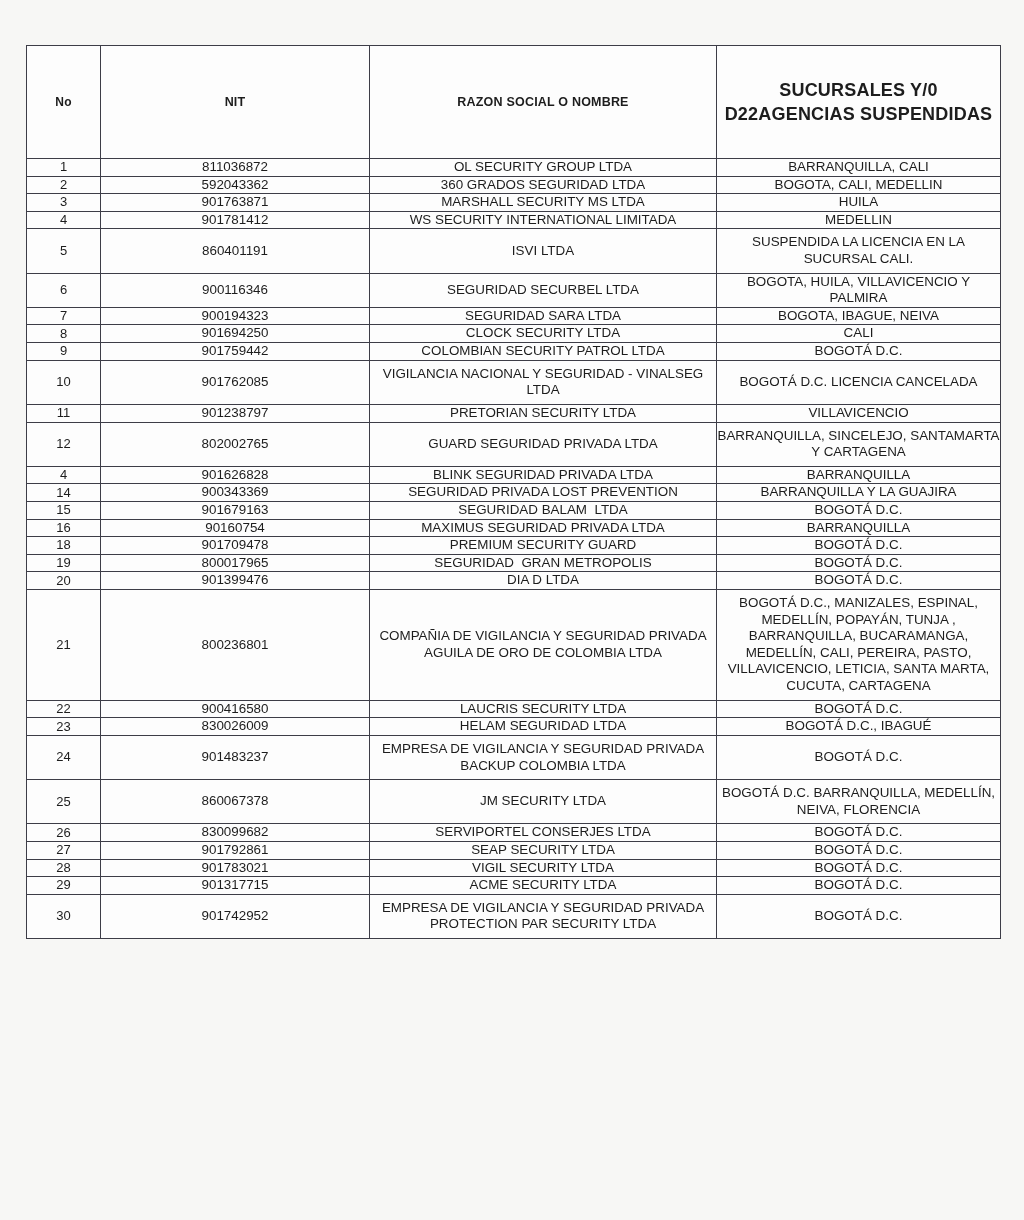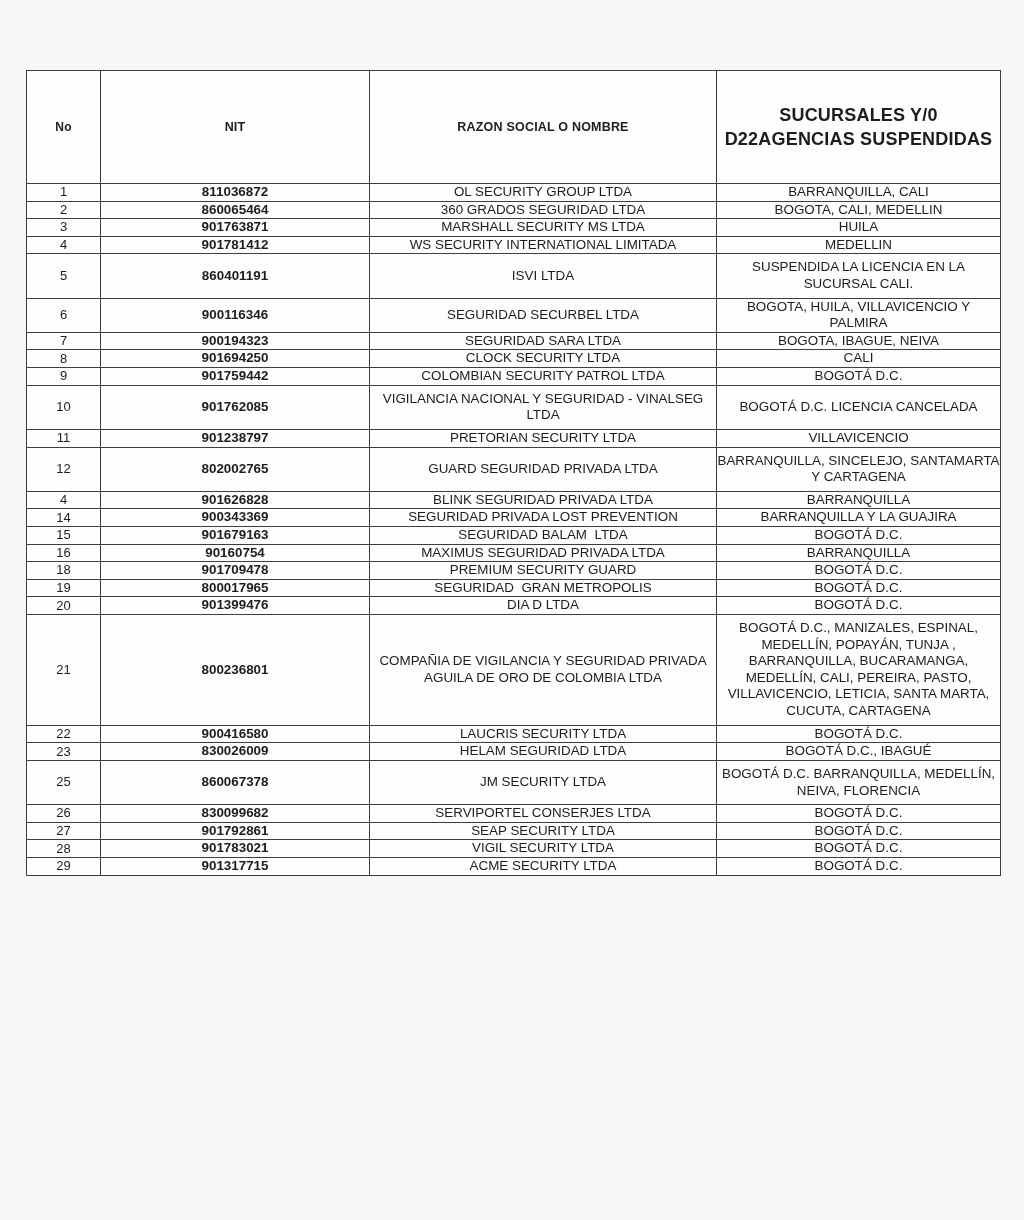--- a/index.html
+++ b/index.html
@@ -15,21 +15,21 @@
   }
   #page {
     position: relative;
     width: 1024px;
     height: 1220px;
     overflow: hidden;
   }
   #table-wrap {
     position: absolute;
     left: 26px;
-    top: 70px;
+    top: 45px;
     width: 974px;
   }
   table.doc-table {
     border-collapse: collapse;
     table-layout: fixed;
     width: 974px;
     background: #ffffff;
   }
   table.doc-table col.c-no    { width: 74px; }
   table.doc-table col.c-nit   { width: 269px; }
@@ -58,21 +58,21 @@
   }
   thead th.h-no   { font-size: 12px; }
   thead th.h-suc  { font-size: 18px; }
 
   tbody td {
     font-size: 13.4px;
     line-height: 1.24;
     padding: 3px 4px;
   }
   tbody td.cell-no  { font-size: 13px; }
-  tbody td.cell-nit { font-size: 13.4px; font-weight: bold; }
+  tbody td.cell-nit { font-size: 13.4px; }
   tbody tr.r-tall td { padding-top: 5px; padding-bottom: 5px; }
   .ws { white-space: pre-wrap; }
 </style>
 </head>
 <body>
 
 <div id="page">
   <div id="table-wrap">
     <table class="doc-table">
       <colgroup>
@@ -91,21 +91,21 @@
       </thead>
       <tbody id="table-body">
           <tr>
             <td class="cell-no ws">1</td>
             <td class="cell-nit ws">811036872</td>
             <td class="cell-razon ws">OL SECURITY GROUP LTDA</td>
             <td class="cell-suc ws">BARRANQUILLA, CALI</td>
           </tr>
           <tr>
             <td class="cell-no ws">2</td>
-            <td class="cell-nit ws">860065464</td>
+            <td class="cell-nit ws">592043362</td>
             <td class="cell-razon ws">360 GRADOS SEGURIDAD LTDA</td>
             <td class="cell-suc ws">BOGOTA, CALI, MEDELLIN</td>
           </tr>
           <tr>
             <td class="cell-no ws">3</td>
             <td class="cell-nit ws">901763871</td>
             <td class="cell-razon ws">MARSHALL SECURITY MS LTDA</td>
             <td class="cell-suc ws">HUILA</td>
           </tr>
           <tr>
@@ -216,20 +216,26 @@
             <td class="cell-razon ws">LAUCRIS SECURITY LTDA</td>
             <td class="cell-suc ws">BOGOTÁ D.C.</td>
           </tr>
           <tr>
             <td class="cell-no ws">23</td>
             <td class="cell-nit ws">830026009</td>
             <td class="cell-razon ws">HELAM SEGURIDAD LTDA</td>
             <td class="cell-suc ws">BOGOTÁ D.C., IBAGUÉ</td>
           </tr>
           <tr class="r-tall">
+            <td class="cell-no ws">24</td>
+            <td class="cell-nit ws">901483237</td>
+            <td class="cell-razon ws">EMPRESA DE VIGILANCIA Y SEGURIDAD PRIVADA BACKUP COLOMBIA LTDA</td>
+            <td class="cell-suc ws">BOGOTÁ D.C.</td>
+          </tr>
+          <tr class="r-tall">
             <td class="cell-no ws">25</td>
             <td class="cell-nit ws">860067378</td>
             <td class="cell-razon ws">JM SECURITY LTDA</td>
             <td class="cell-suc ws">BOGOTÁ D.C. BARRANQUILLA, MEDELLÍN, NEIVA, FLORENCIA</td>
           </tr>
           <tr>
             <td class="cell-no ws">26</td>
             <td class="cell-nit ws">830099682</td>
             <td class="cell-razon ws">SERVIPORTEL CONSERJES LTDA</td>
             <td class="cell-suc ws">BOGOTÁ D.C.</td>
@@ -245,16 +251,22 @@
             <td class="cell-nit ws">901783021</td>
             <td class="cell-razon ws">VIGIL SECURITY LTDA</td>
             <td class="cell-suc ws">BOGOTÁ D.C.</td>
           </tr>
           <tr>
             <td class="cell-no ws">29</td>
             <td class="cell-nit ws">901317715</td>
             <td class="cell-razon ws">ACME SECURITY LTDA</td>
             <td class="cell-suc ws">BOGOTÁ D.C.</td>
           </tr>
+          <tr class="r-tall">
+            <td class="cell-no ws">30</td>
+            <td class="cell-nit ws">901742952</td>
+            <td class="cell-razon ws">EMPRESA DE VIGILANCIA Y SEGURIDAD PRIVADA PROTECTION PAR SECURITY LTDA</td>
+            <td class="cell-suc ws">BOGOTÁ D.C.</td>
+          </tr>
         </tbody>
     </table>
   </div>
 </div>
 
 </body></html>

